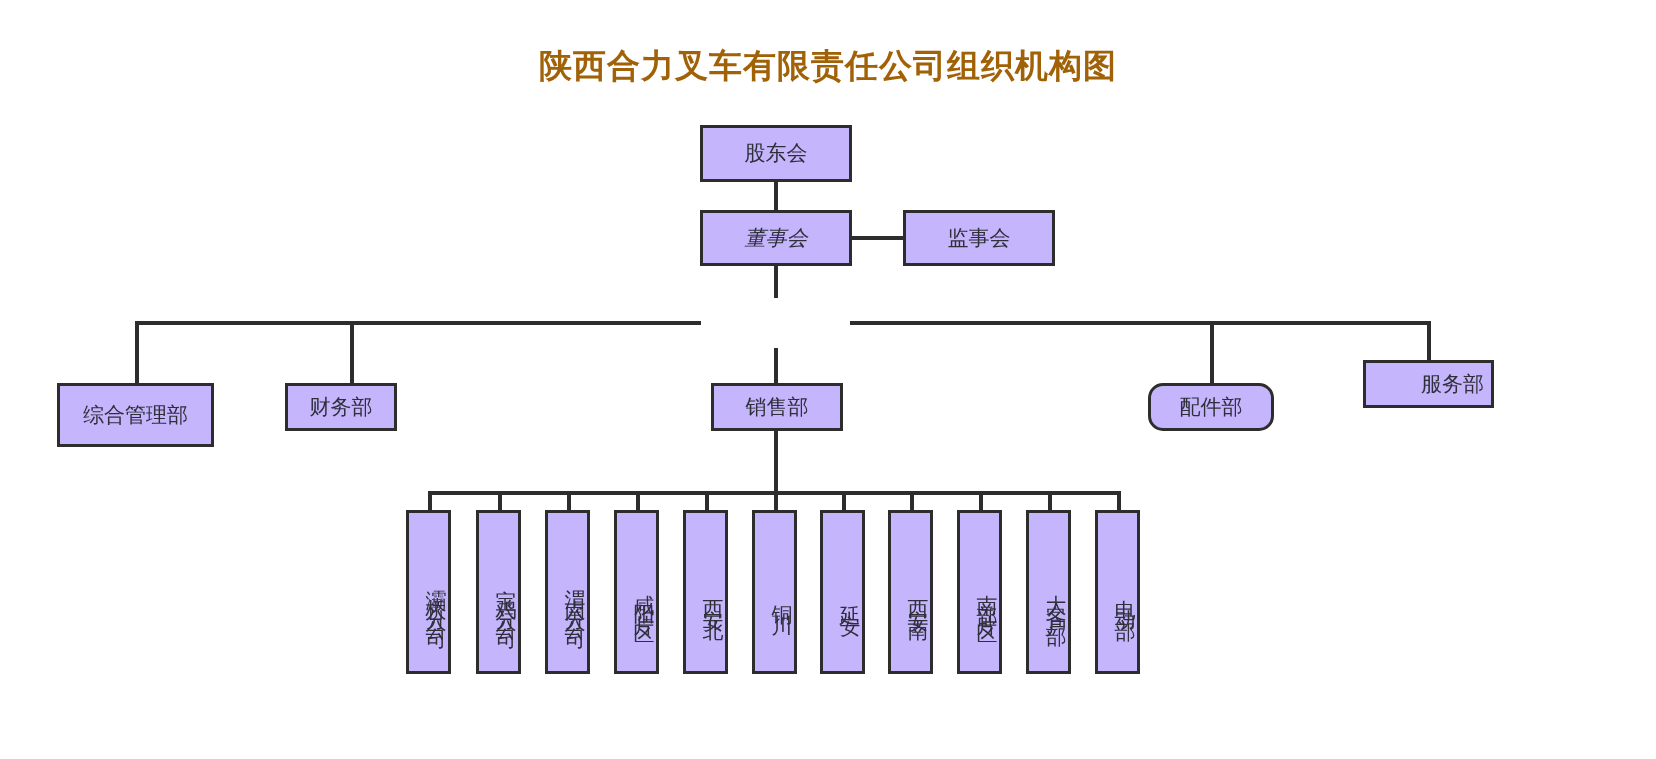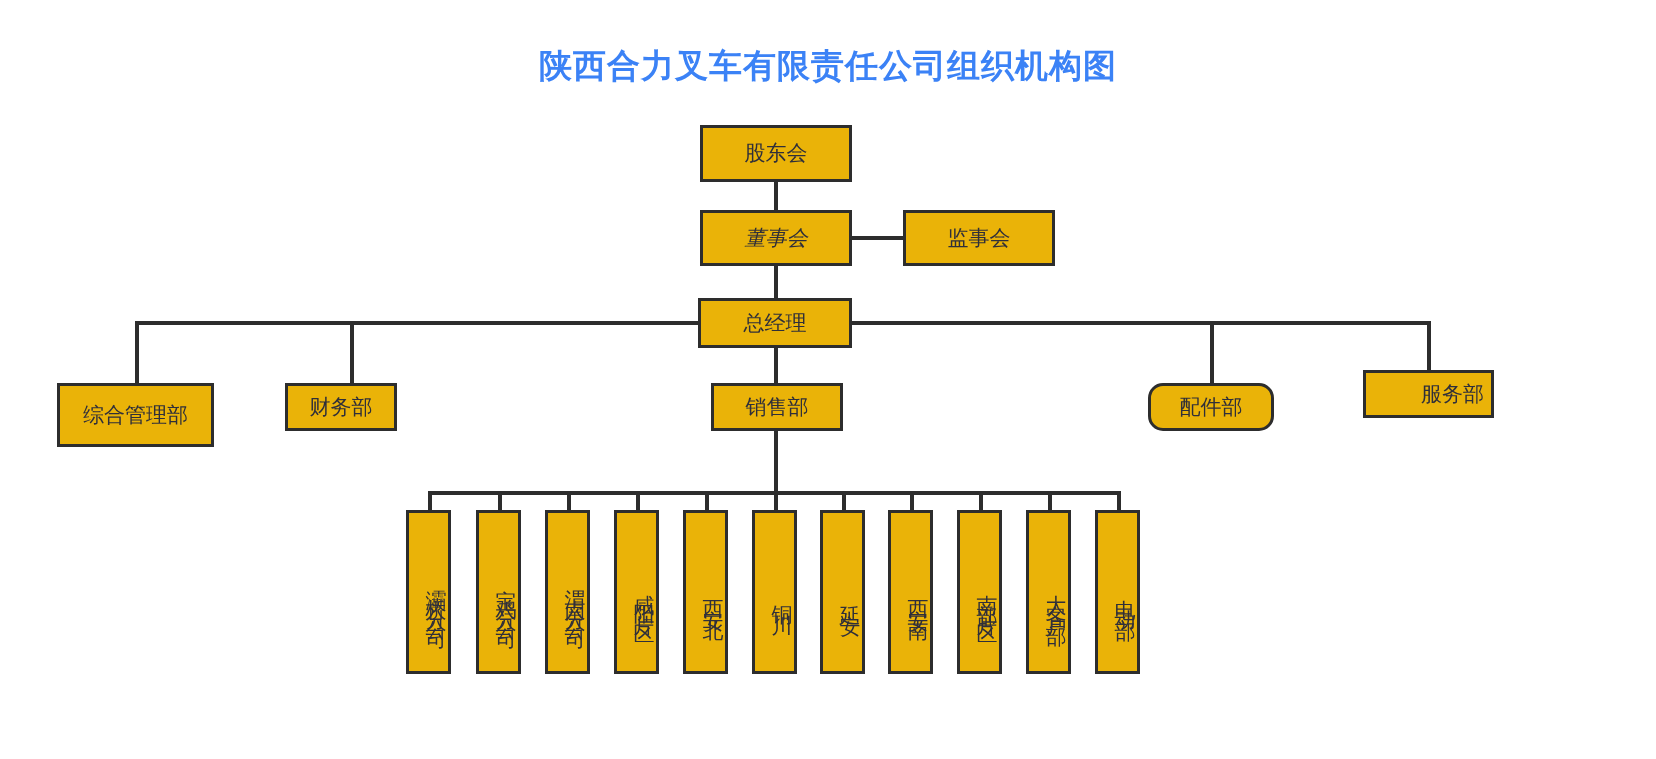--- a/index.html
+++ b/index.html
@@ -24,30 +24,30 @@
   #chart-title {
     position: absolute;
     left: 0;
     top: 44px;
     width: 1656px;
     text-align: center;
     font-family: "Liberation Sans", "DejaVu Sans", sans-serif;
     font-weight: bold;
     font-size: 33px;
     letter-spacing: 1px;
-    color: #3b82f6;
+    color: #a16207;
     white-space: nowrap;
   }
 
   
   .node {
     position: absolute;
     box-sizing: border-box;
     border: 3px solid #2d2d2d;
-    background: #eab308;
+    background: #c4b5fd;
     display: flex;
     align-items: center;
     justify-content: center;
     font-size: 21px;
     line-height: 1.15;
     color: #2f2f3a;
     z-index: 3;
     white-space: nowrap;
   }
   .node.vert {
@@ -82,40 +82,39 @@
   <div class="line v" style="left:774px; top:182px; height:28px;"></div>
 
   <div class="node" style="left:700px; top:210px; width:152px; height:56px;font-style:italic;">董事会</div>
 
   <div class="node" style="left:903px; top:210px; width:152px; height:56px;font-family:Liberation Serif, serif;">监事会</div>
 
   <div class="line h" style="left:851px; top:236px; width:54px;"></div>
 
   <div class="line v" style="left:774px; top:266px; height:32px;"></div>
 
-  <div class="node" style="left:698px; top:298px; width:154px; height:50px;">总经理</div>
 
   <div class="line h" style="left:135px; top:321px; width:566px;"></div>
   <div class="line h" style="left:850px; top:321px; width:580px;"></div>
 
   <div class="line v" style="left:135px; top:321px; height:62px;"></div>
   <div class="line v" style="left:350px; top:321px; height:62px;"></div>
   <div class="line v" style="left:774px; top:348px; height:35px;"></div>
   <div class="line v" style="left:1210px; top:321px; height:62px;"></div>
   <div class="line v" style="left:1427px; top:321px; height:62px;"></div>
 
   <div class="node" style="left:57px; top:383px; width:157px; height:64px;">综合管理部</div>
 
   <div class="node" style="left:285px; top:383px; width:112px; height:48px;">财务部</div>
 
   <div class="node" style="left:711px; top:383px; width:132px; height:48px;">销售部</div>
 
   <div class="node" style="left:1148px; top:383px; width:126px; height:48px;border-radius:15px;">配件部</div>
 
-  <div class="node" style="left:1363px; top:370px; width:131px; height:48px;padding-left:48px;">服务部</div>
+  <div class="node" style="left:1363px; top:360px; width:131px; height:48px;padding-left:48px;">服务部</div>
 
   <div class="line v" style="left:774px; top:431px; height:60px;"></div>
 
   <div class="line h" style="left:428px; top:491px; width:689px;"></div>
 
   <div class="line v" style="left:428px; top:491px; height:19px;"></div>
   <div class="line v" style="left:498px; top:491px; height:19px;"></div>
   <div class="line v" style="left:567px; top:491px; height:19px;"></div>
   <div class="line v" style="left:636px; top:491px; height:19px;"></div>
   <div class="line v" style="left:705px; top:491px; height:19px;"></div>

